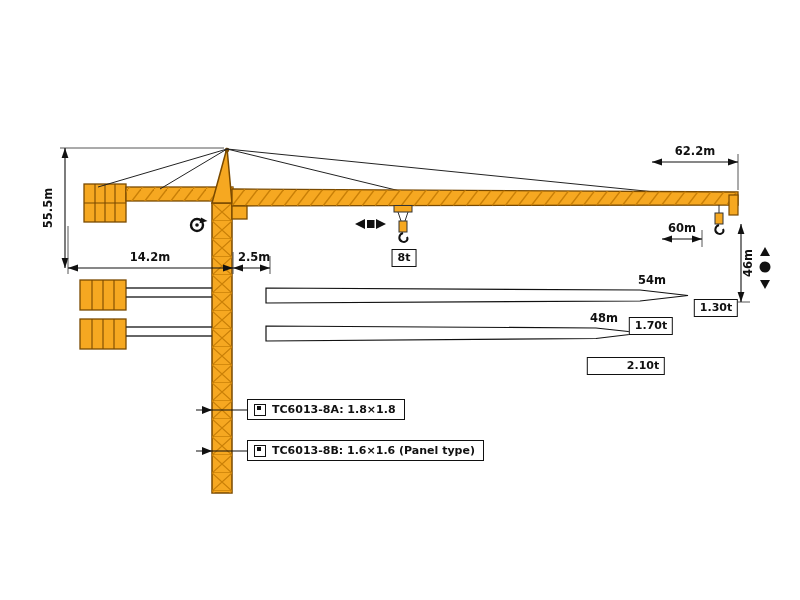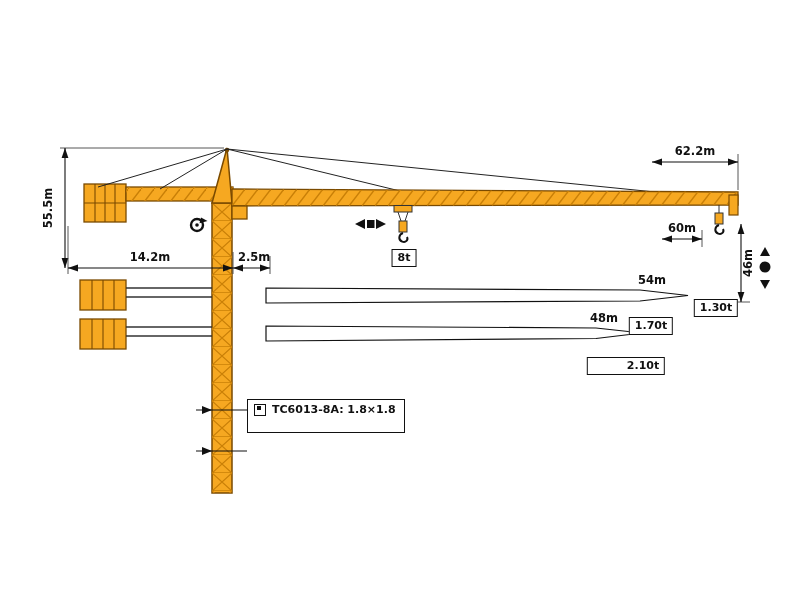--- a/index.html
+++ b/index.html
@@ -33,21 +33,21 @@
   }
   .callout {
     position: absolute;
     display: flex;
     align-items: center;
     gap: 6px;
     border: 1.6px solid #111;
     background: #fff;
     color: #111;
     font: 700 11px "DejaVu Sans", sans-serif;
-    padding: 3px 8px 16px 6px;
+    padding: 3px 8px 3px 6px;
     white-space: nowrap;
     line-height: 13px;
     text-align: right;
   }
   .sec-icon {
     display: inline-block;
     width: 10px;
     height: 10px;
     border: 1.6px solid #111;
     position: relative;
@@ -240,14 +240,18 @@
 
   <div class="loadbox" style="left:626px; top:357px;padding-left:39px;">
     <span>2.10t</span>
   </div>
 
   <div class="callout" style="left:247px; top:399px;">
     <span class="sec-icon"></span>
     <span>TC6013-8A: 1.8×1.8</span>
   </div>
 
+  <div class="callout" style="left:247px; top:440px;">
+    <span class="sec-icon"></span>
+    <span>TC6013-8B: 1.6×1.6 (Panel type)</span>
+  </div>
 
 </div>
 
 </body></html>

